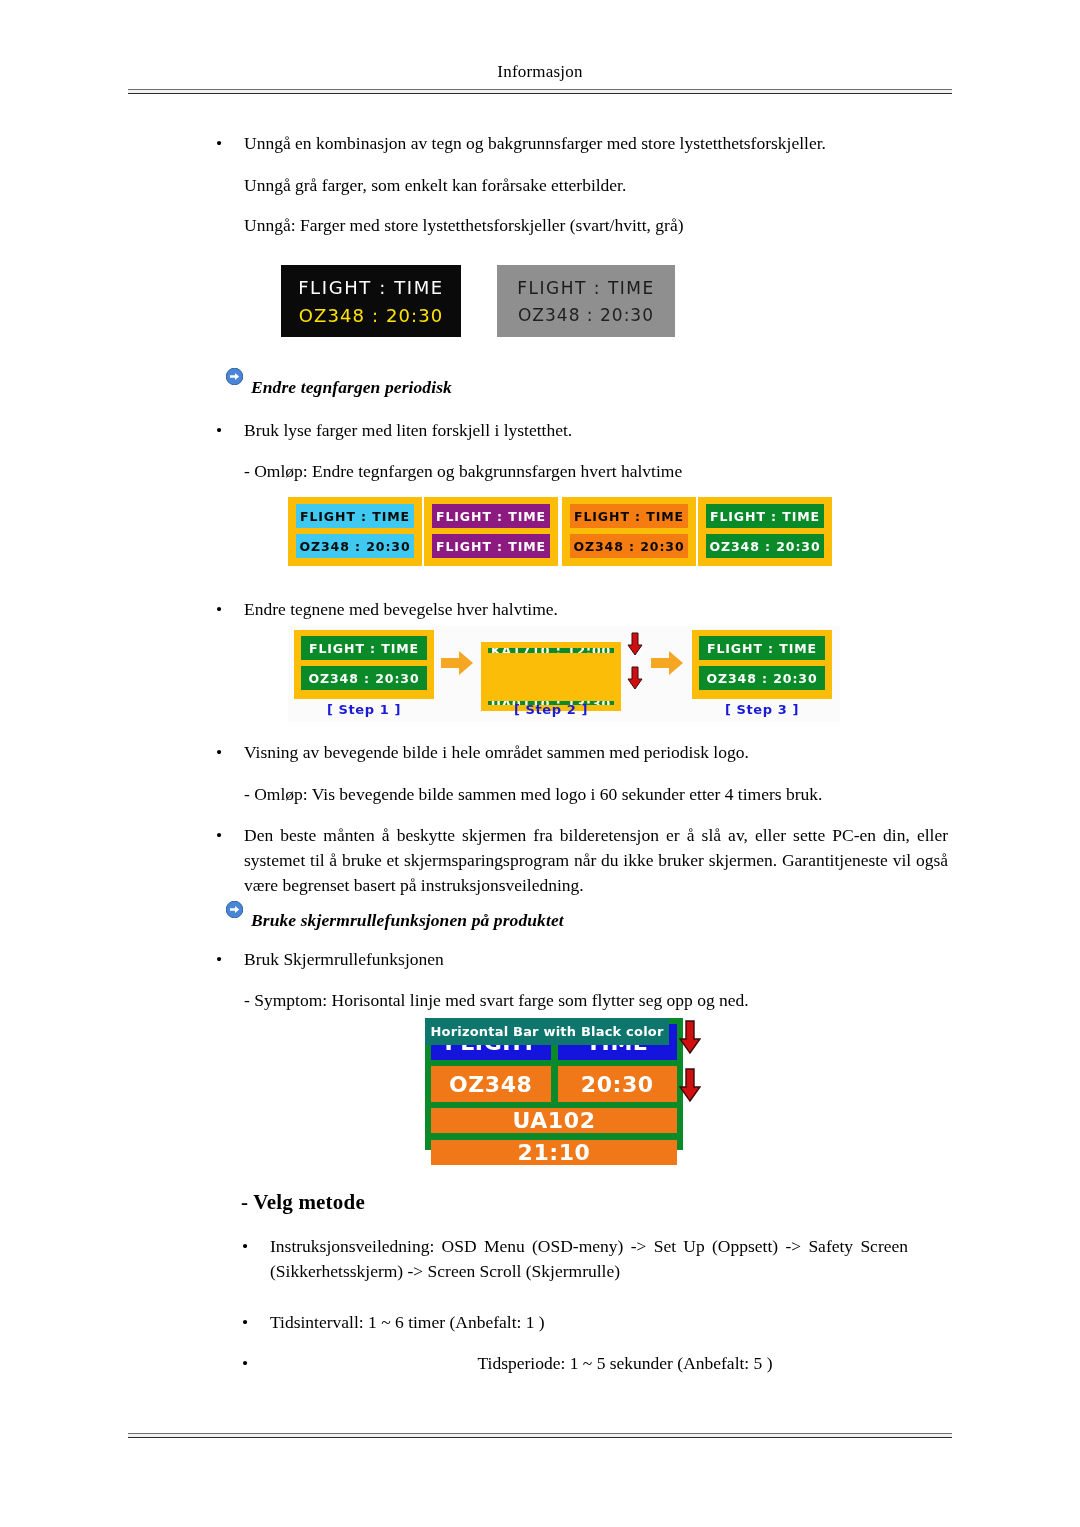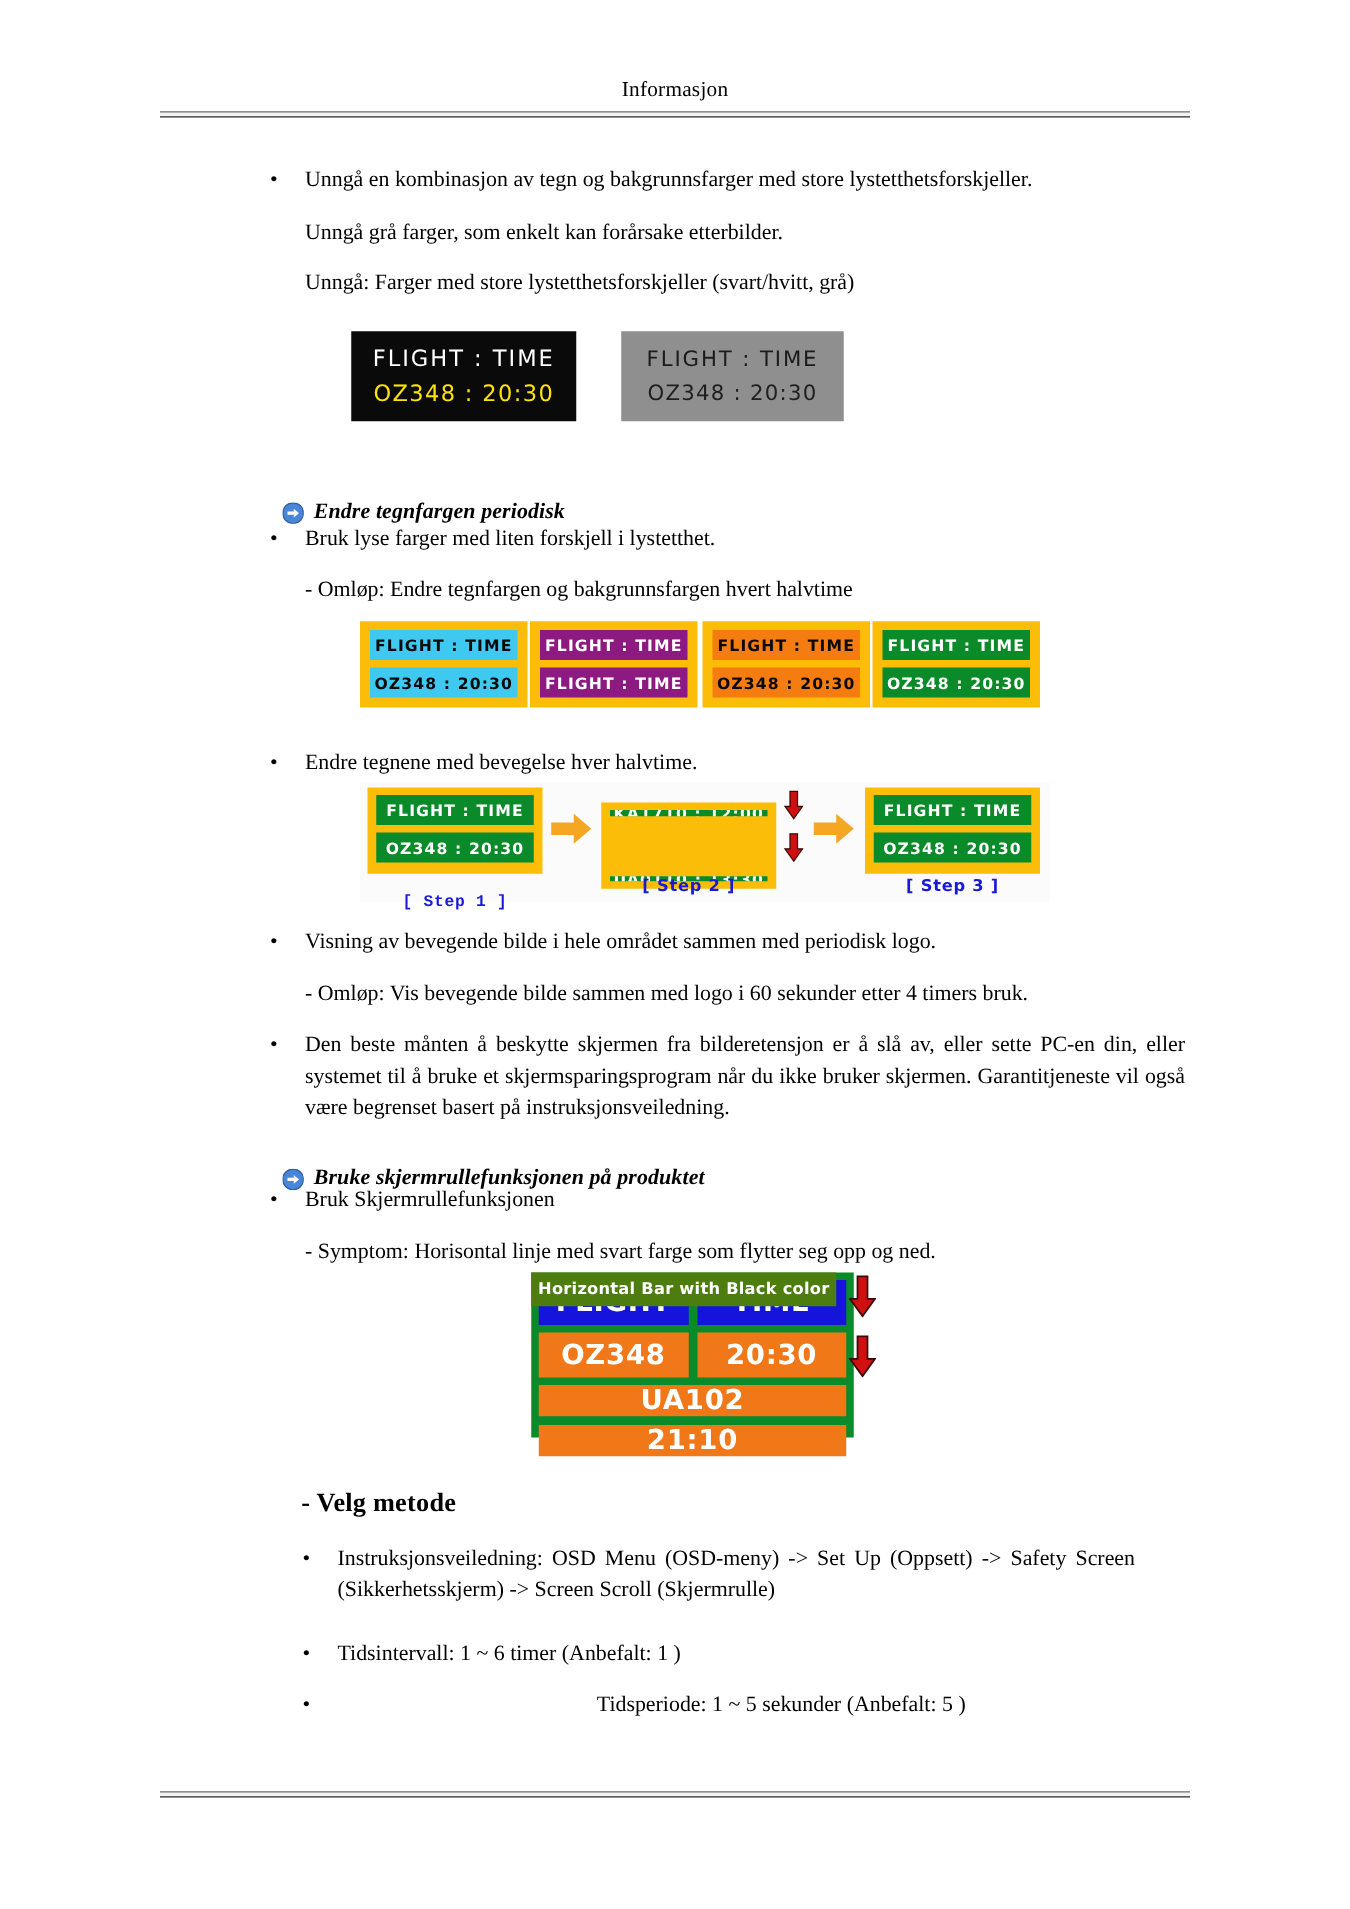--- a/index.html
+++ b/index.html
@@ -77,22 +77,21 @@
   .bullet-text {
     font-size: 17.5px;
     line-height: 25px;
     text-align: justify;
   }
 
   
   .sec-head {
     position: absolute;
     display: flex;
-    align-items: flex-end;
-    margin-top: 21px;
+    align-items: flex-start;
   }
   .arrow-ico {
     width: 17px;
     height: 17px;
     flex: 0 0 17px;
     margin-right: 8px;
     margin-top: -9px;
     position: relative;
   }
   .arrow-ico svg { display: block; }
@@ -282,21 +281,21 @@
     white-space: nowrap;
   }
   .hb-head .hb-cell { background: #1414dc; }
   .hb-body .hb-cell { background: #f07818; }
   .hb-blackbar {
     position: absolute;
     left: 425px;
     top: 1018px;
     width: 244px;
     height: 27px;
-    background: #4d7c0f;
+    background: #0f766e;
     color: #ffffff;
     font-family: "DejaVu Sans", "Liberation Sans", sans-serif;
     font-weight: bold;
     font-size: 13px;
     display: flex;
     align-items: center;
     justify-content: center;
     letter-spacing: .2px;
     white-space: nowrap;
   }
@@ -363,21 +362,21 @@
     <div class="bullet-dot">•</div>
     <div class="bullet-text" style="width:700px;">Endre tegnene med bevegelse hver halvtime.</div>
   </div>
 
   <div class="stepfig">
 
     <div class="step-board" style="left:6px; top:4px; width:140px; height:69px;">
       <div class="cell">FLIGHT : TIME</div>
       <div class="cell">OZ348   :  20:30</div>
     </div>
-    <div class="step-label" style="left:6px; top:88px; width:140px;font-family:Liberation Mono, monospace;">[ Step 1 ]</div>
+    <div class="step-label" style="left:6px; top:76px; width:140px;">[ Step 1 ]</div>
 
     <span class="oarrow" style="left:152px; top:22px;">
       <svg width="34" height="30" viewBox="0 0 34 30">
         <path d="M1 10 L19 10 L19 3 L33 15 L19 27 L19 20 L1 20 Z" fill="#f5a623"></path>
       </svg>
     </span>
 
     <div class="step-board" style="left:193px; top:16px; width:140px; height:69px;gap:48px;">
       <div class="cell">
         <span class="cell-scroll" style="top:-5px;">KA1710  :  12:00</span>

